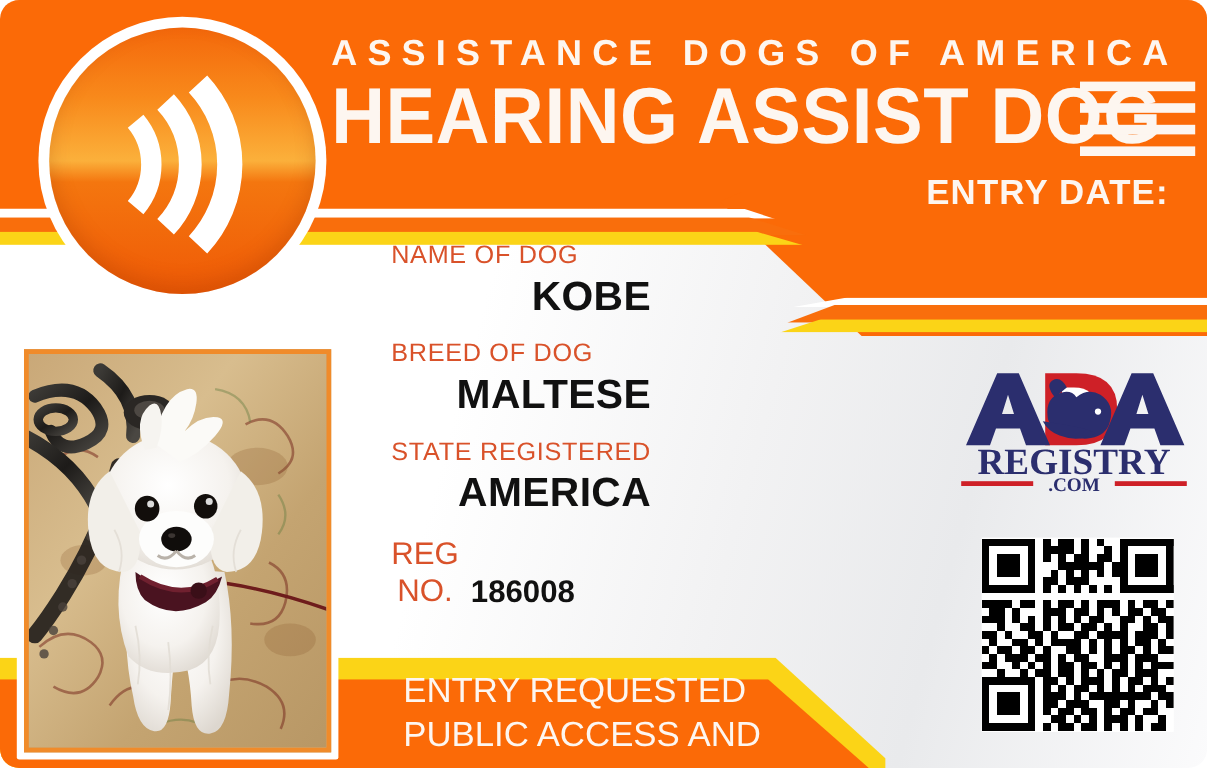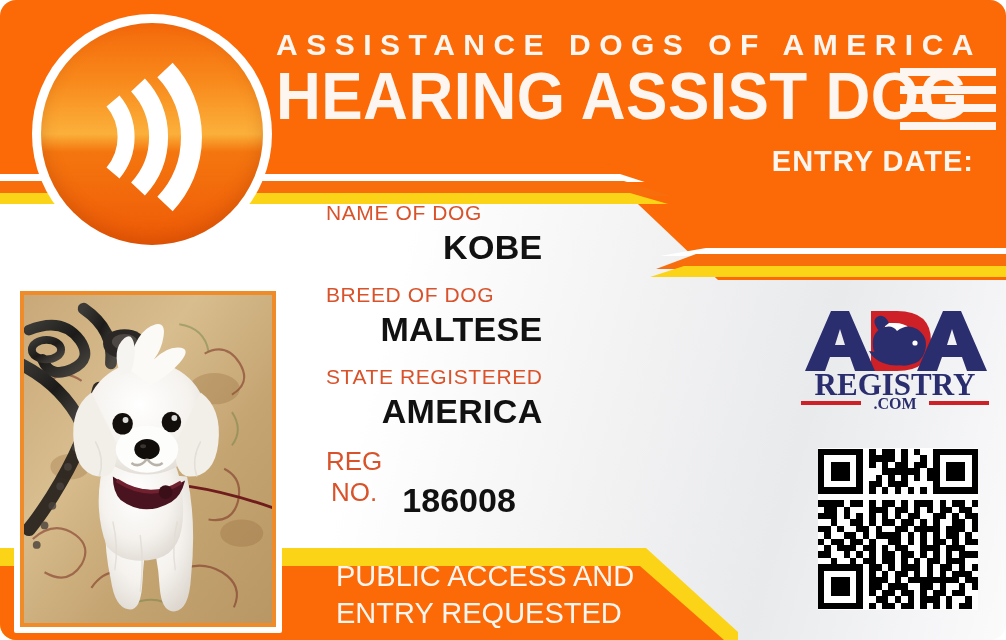--- a/index.html
+++ b/index.html
@@ -154,22 +154,22 @@
     padding-left: 4px;
     text-align: right;
   }
   .field-gap { height: 9px; }
 
   .reg-row { display: flex; align-items: flex-end; text-align: center; }
   .reg-label-stack {
     font-size: 26px; color: #d9522a; line-height: 1.16; white-space: nowrap;
   }
   .reg-value {
-    font-size: 34px; font-weight: bold; color: #111111;
-    margin-left: 20px; position: relative; top: 13px; white-space: nowrap;
+    font-size: 26px; font-weight: bold; color: #111111;
+    margin-left: 10px; position: relative; top: 2px; white-space: nowrap;
   }
 
   
   .bottom-band {
     position: absolute; left: 0; bottom: 0;
     width: 1006px; height: 84px; background: #fb6a07; z-index: 4;
     clip-path: polygon(0 10px, 640px 10px, 724px 84px, 0 84px);
   }
   .bottom-yellow {
     position: absolute; left: 0; bottom: 0;
@@ -604,17 +604,17 @@
           <rect x="16" y="24" width="1" height="1"></rect>
         <rect x="18" y="24" width="1" height="1"></rect>
           <rect x="22" y="24" width="2" height="1"></rect>
       </g>
     </svg>
   </div>
 
   <div class="bottom-yellow"></div>
   <div class="bottom-band"></div>
   <div class="bottom-text">
+    <div>ENTRY REQUESTED</div>
     <div>PUBLIC ACCESS AND</div>
-    <div>ENTRY REQUESTED</div>
   </div>
 
 </div>
 
 </body></html>

